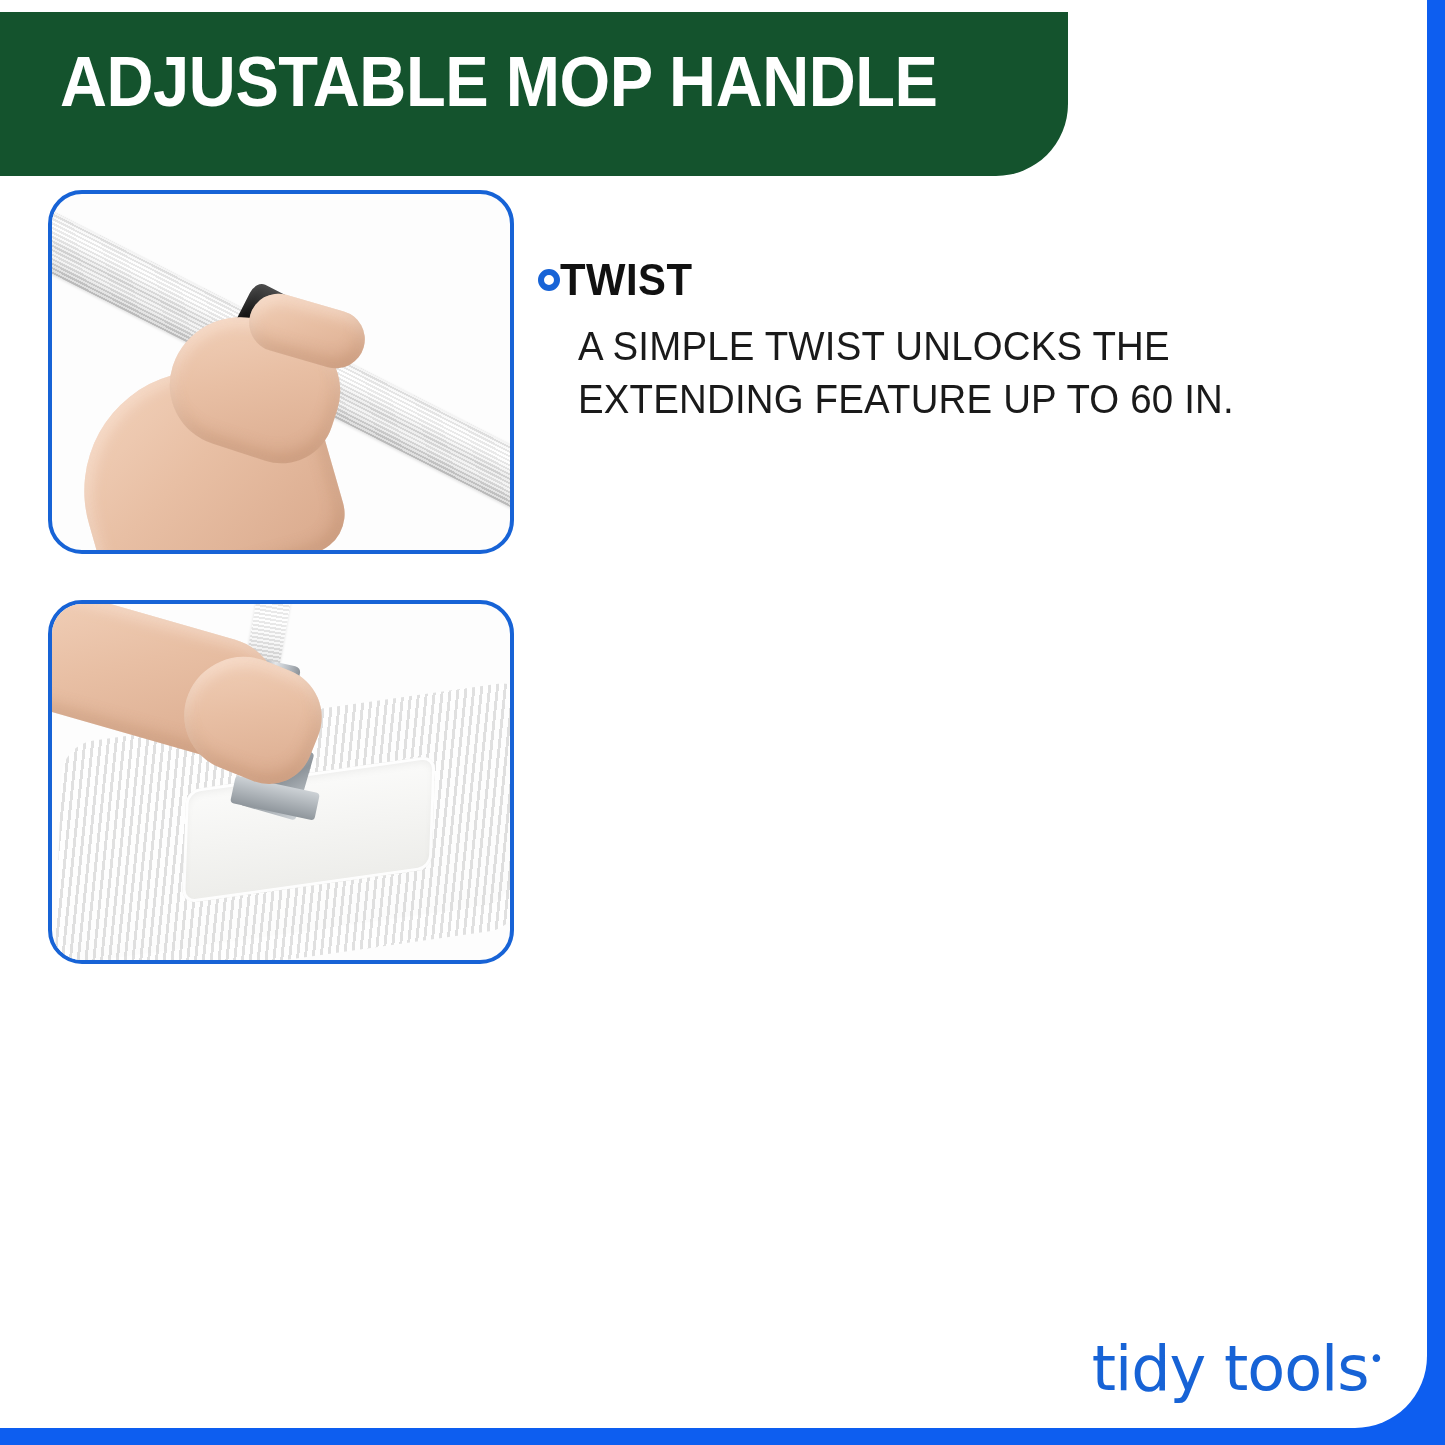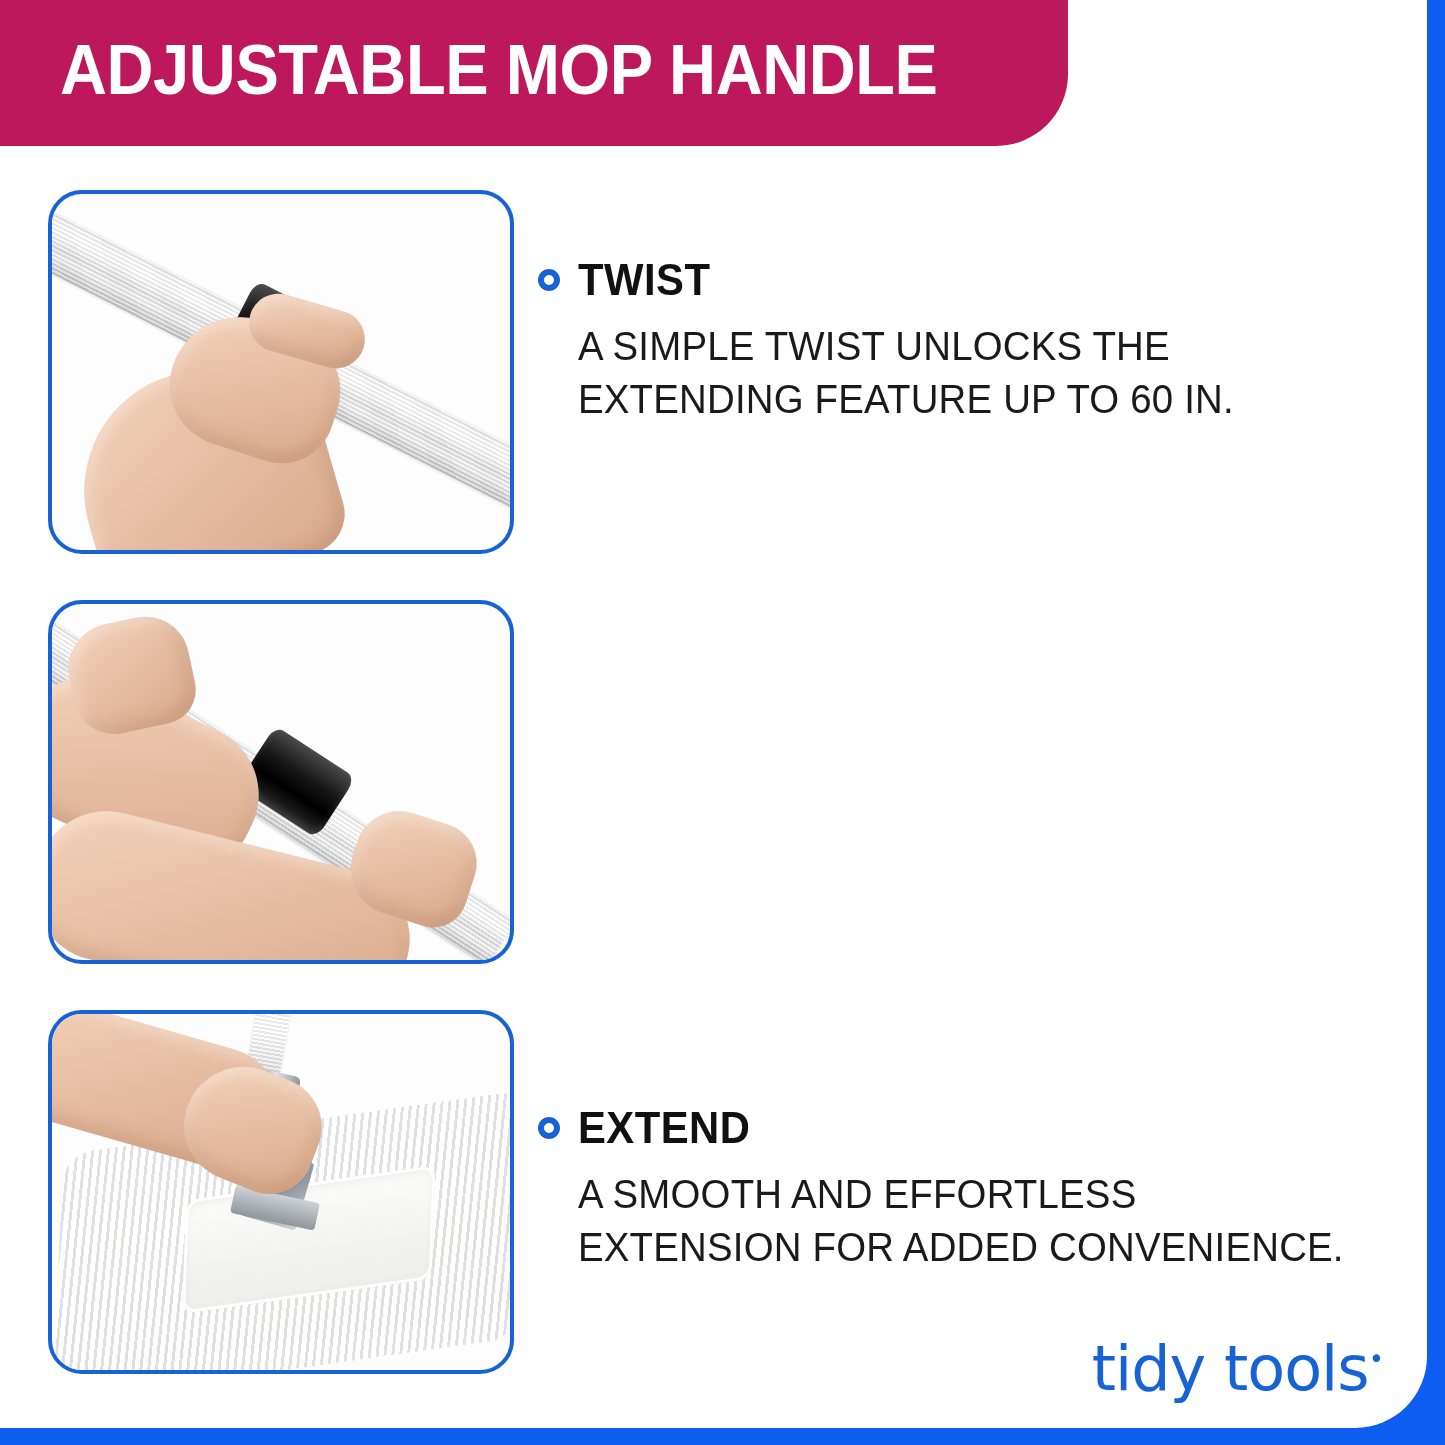--- a/index.html
+++ b/index.html
@@ -53,24 +53,24 @@
     width: 72px;
     height: 72px;
     background: #ffffff;
     border-bottom-right-radius: 72px;
   }
 
   
   .header {
     position: absolute;
     left: 0;
-    top: 0;
+    top: 12px;
     width: 1068px;
-    height: 146px;
-    background: #be185d;
+    height: 164px;
+    background: #14532d;
     border-bottom-right-radius: 72px;
     box-sizing: border-box;
   }
   .header-title {
     position: absolute;
     left: 60px;
     top: 28px;
     color: #ffffff;
     font-family: "Liberation Sans Narrow", "Liberation Sans", sans-serif;
     font-weight: bold;
@@ -288,21 +288,20 @@
     position: absolute;
     left: 538px;
     width: 860px;
   }
   .row-1 .text-col { top: 110px; }
   .row-2 .text-col { top: 548px; }
 
   .heading-line {
     display: flex;
     align-items: center;
-    gap: 18px;
     margin: 0 0 16px 0;
   }
   .bullet {
     width: 22px;
     height: 22px;
     border: 6px solid #1763d6;
     border-radius: 50%;
     box-sizing: border-box;
     flex: 0 0 auto;
   }
@@ -376,39 +375,20 @@
       </div>
       <div class="text-col">
         <div class="heading-line">
           <span class="bullet"></span>
           <span class="feature-title">TWIST</span>
         </div>
         <p class="feature-body">A SIMPLE TWIST UNLOCKS THE EXTENDING FEATURE UP TO 60 IN.</p>
       </div>
     </div>
 
-    <div class="row row-2">
-      <div class="panel">
-        <div class="pole p2-pole">
-          <div class="pole-ribs"></div>
-        </div>
-        <div class="collar p2-collar"></div>
-        <div class="skin p2-forearm"></div>
-        <div class="skin p2-forearm2"></div>
-        <div class="skin p2-fist"></div>
-        <div class="skin p2-hand2"></div>
-      </div>
-      <div class="text-col">
-        <div class="heading-line">
-          <span class="bullet"></span>
-          <span class="feature-title">EXTEND</span>
-        </div>
-        <p class="feature-body">A SMOOTH AND EFFORTLESS EXTENSION FOR ADDED CONVENIENCE.</p>
-      </div>
-    </div>
 
     <div class="row row-3">
       <div class="panel">
         <div class="mop-head">
           <div class="mop-fringe"></div>
           <div class="mop-pocket"></div>
         </div>
         <div class="pole p3-pole">
           <div class="pole-ribs"></div>
         </div>

